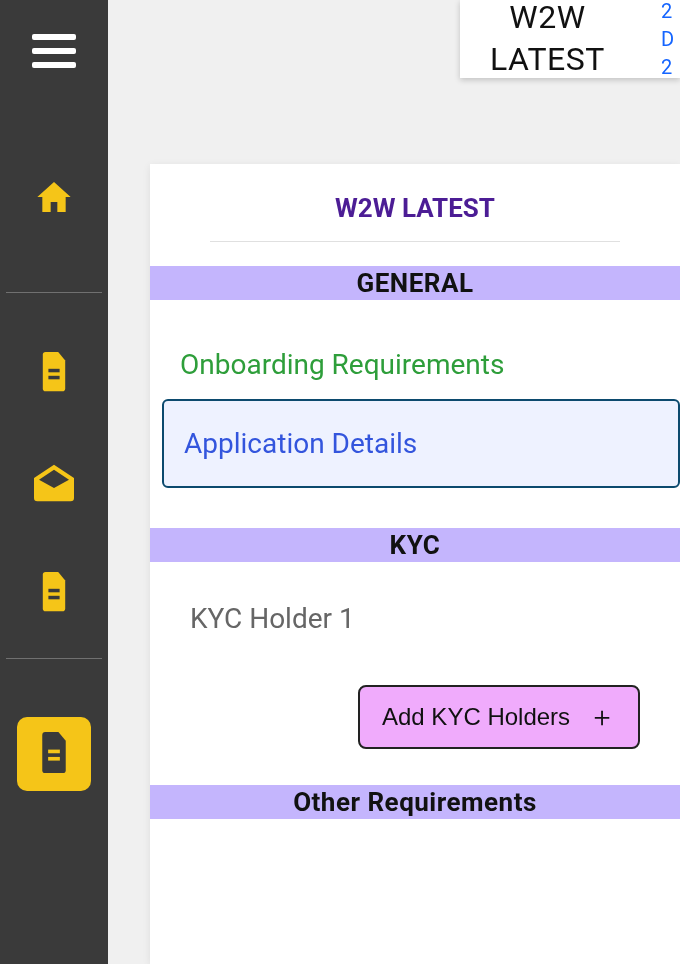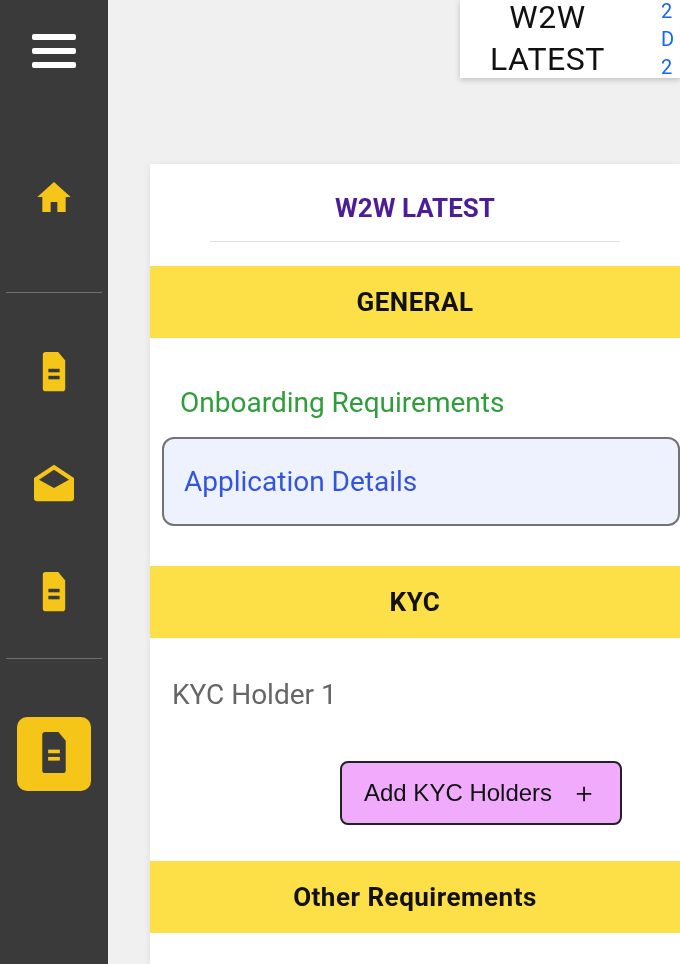--- a/index.html
+++ b/index.html
@@ -90,50 +90,50 @@
       color: #4c1d95;
       text-align: center;
       padding: 29px 0 18px;
     }
     .thin-rule {
       margin: 0 60px 24px 60px;
       height: 1px;
       background: #e0e0e0;
     }
     .section-bar {
-      background: #fde047;
+      background: #c4b5fd;
       color: #111;
       font-size: 26px;
       font-weight: 700;
       text-align: center;
-      padding: 21px 0;
+      padding: 2px 0;
       letter-spacing: 0.5px;
     }
     .content-block {
       padding: 48px 0 40px 30px;
     }
     .subheading-green {
       color: #2e9e3a;
       font-size: 28px;
       font-weight: 400;
       margin-bottom: 18px;
     }
     .highlight-row {
-      border: 2px solid #737373;
+      border: 2px solid #0c4a6e;
       background: #eef2ff;
-      border-radius: 12px;
+      border-radius: 6px;
       padding: 26px 20px;
       margin-left: -18px;
       color: #3355dd;
       font-size: 28px;
       font-weight: 400;
       cursor: pointer;
     }
     .kyc-block {
-      padding: 40px 30px 36px 22px;
+      padding: 40px 30px 36px 40px;
     }
     .kyc-label {
       color: #666;
       font-size: 28px;
       font-weight: 400;
       margin-bottom: 50px;
     }
     .add-btn {
       border: 2px solid #222;
       border-radius: 8px;

